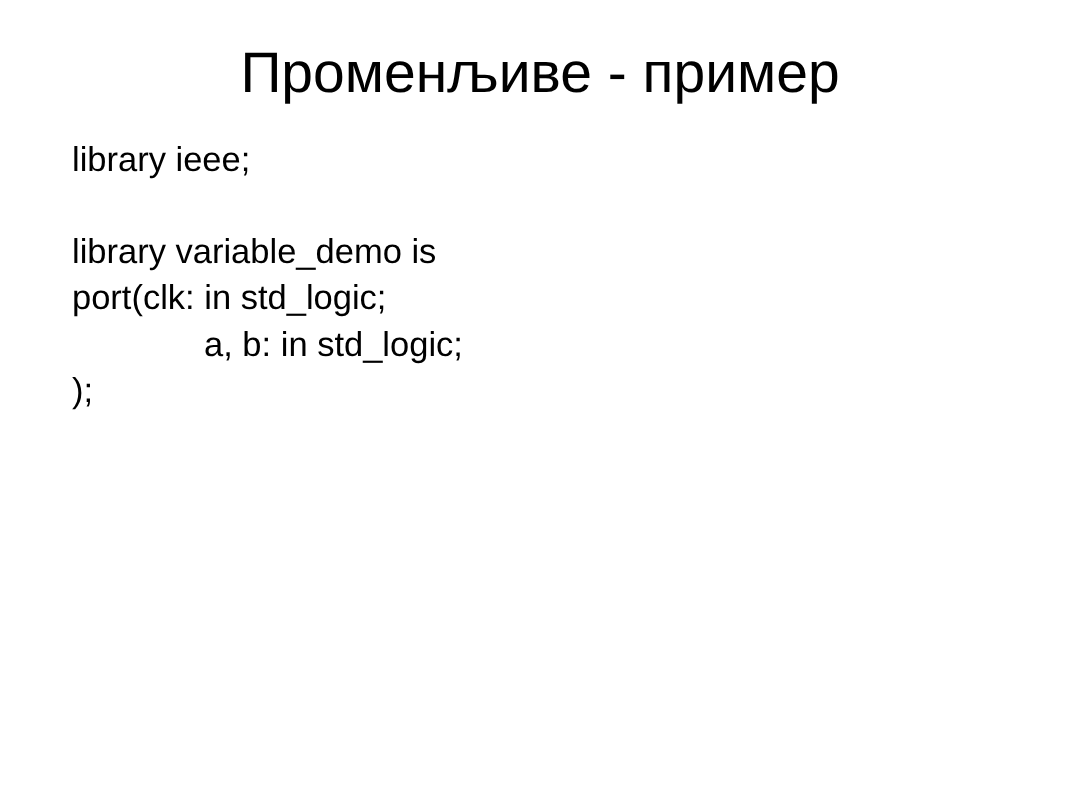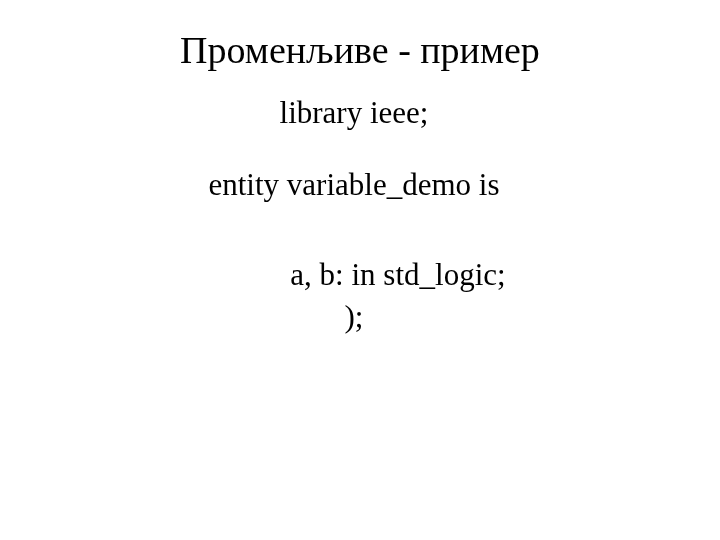--- a/index.html
+++ b/index.html
@@ -9,47 +9,46 @@
     height: 540px;
     background: #ffffff;
     font-family: Arial, Helvetica, sans-serif;
     color: #000000;
   }
   .slide {
     width: 720px;
     height: 420px;
     position: relative;
     box-sizing: border-box;
-    font-family: Liberation Serif, serif;
   }
   .title {
     font-size: 38px;
     text-align: center;
     padding-top: 28px;
     padding-bottom: 20px;
     font-weight: normal;
   }
   .body {
-    font-size: 31px;
+    font-size: 23px;
     line-height: 1.35;
-    padding-left: 36px;
+    padding-left: 48px;
     padding-right: 48px;
-    text-align: center;
   }
   .blank {
     height: 30px;
   }
-  .indent1 { padding-left: 88px; margin-top: 48px; }
+  .indent1 { padding-left: 88px; }
   .indent2 { padding-left: 150px; }
 </style>
 </head>
 <body>
 
 <div class="slide">
   <div class="title">Променљиве - пример</div>
   <div class="body">
     <div>library ieee;</div>
     <div class="blank"></div>
-    <div>entity variable_demo is</div>
+    <div>library variable_demo is</div>
+    <div>port(clk: in std_logic;</div>
     <div class="indent1">a, b: in std_logic;</div>
     <div>);</div>
   </div>
 </div>
 
 </body></html>

